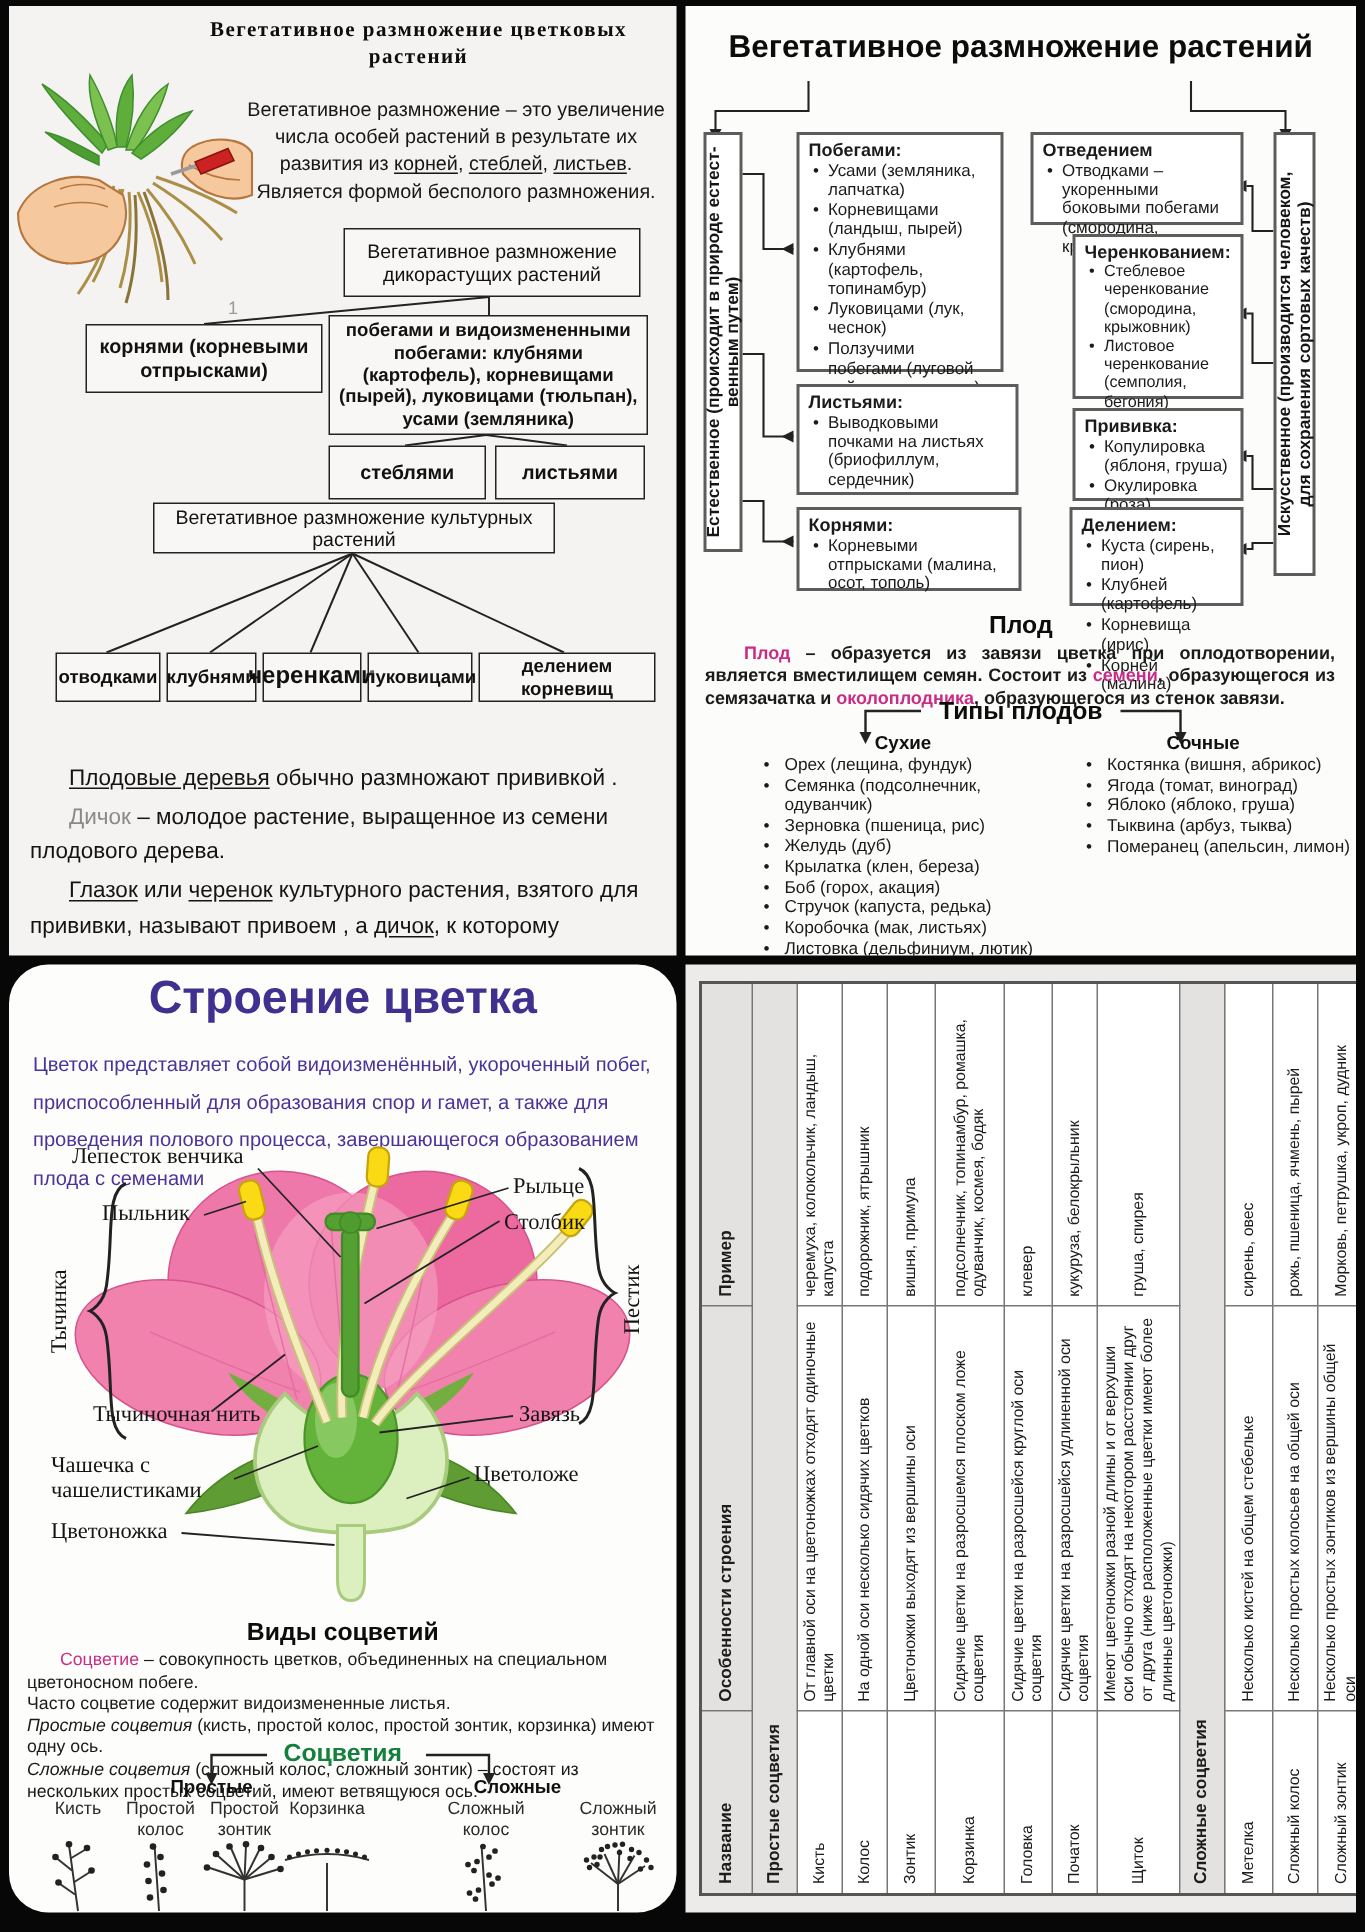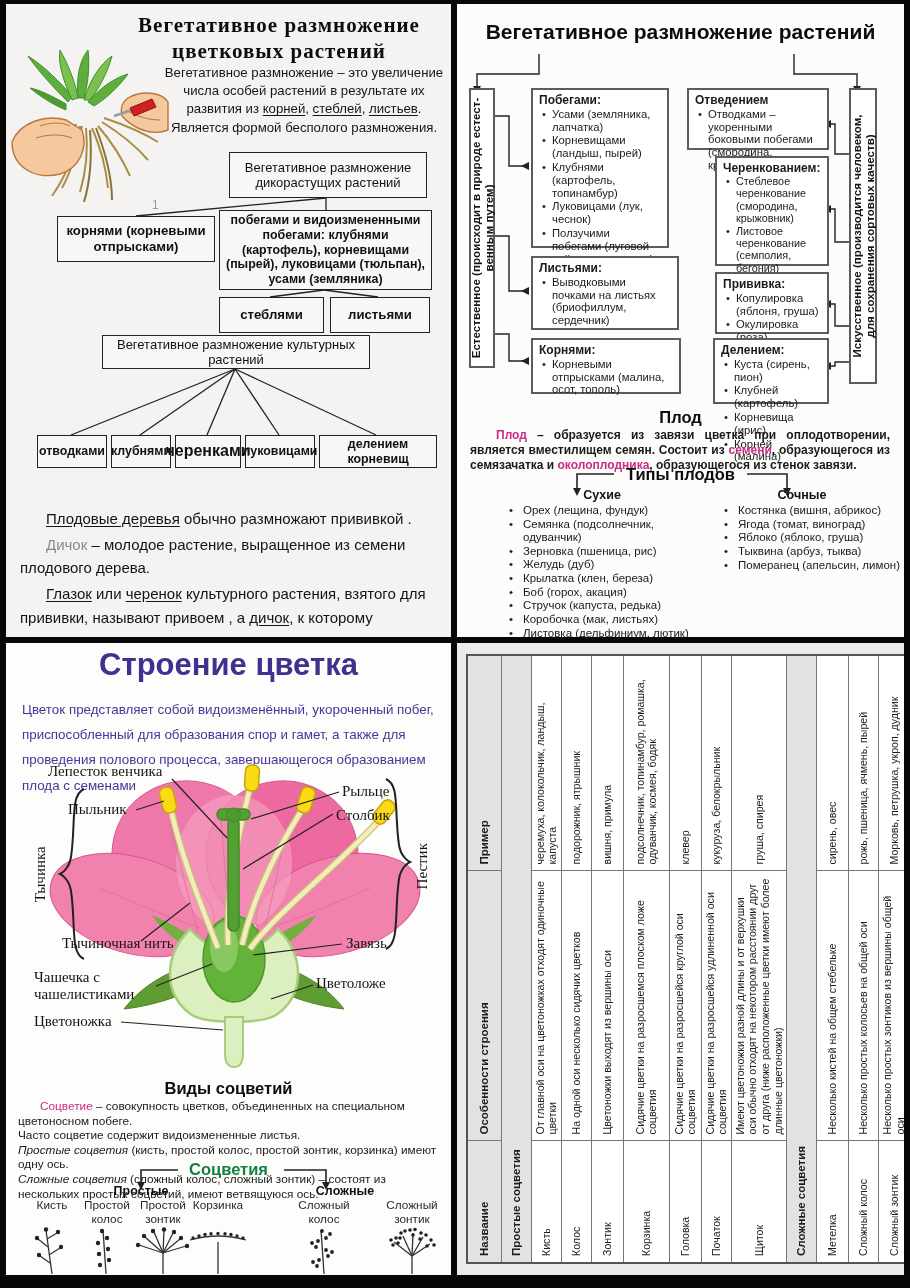--- a/index.html
+++ b/index.html
@@ -1,26 +1,26 @@
 <!DOCTYPE html>
 <html><head>
 <meta charset="utf-8">
 <style>
   html,body{margin:0;padding:0;background:#222;}
   .page{position:relative;width:910px;height:1288px;background:#070707;font-family:"Liberation Sans",sans-serif;overflow:hidden;}
   .quad{position:absolute;overflow:hidden;}
   .q-tl{left:6px;top:4px;width:445px;height:633px;background:#f4f3f1;}
   .q-tr{left:457px;top:4px;width:447px;height:633px;background:#fcfcfa;}
-  .q-bl{left:6px;top:643px;width:445px;height:632px;background:#fdfdfb;}
+  .q-bl{left:6px;top:643px;width:445px;height:632px;background:#fdfdfb;border-radius:26px;}
   .q-br{left:457px;top:643px;width:447px;height:632px;background:#ecebe9;}
   .abs{position:absolute;}
   svg{display:block;}
 
   
-  .tl-title{left:103px;top:8px;width:340px;text-align:center;font-family:"Liberation Serif",serif;font-weight:bold;font-size:21px;line-height:1.25;letter-spacing:1px;color:#0d0d0d;}
+  .tl-title{left:103px;top:8px;width:340px;text-align:center;font-family:"Liberation Serif",serif;font-weight:bold;font-size:14px;line-height:1.25;letter-spacing:1px;color:#0d0d0d;}
   .tl-intro{left:152px;top:60px;width:292px;text-align:center;font-size:13.2px;line-height:1.38;color:#161616;}
   .tl-intro u{text-underline-offset:2px;}
   .tlbox{border:1.6px solid #222;background:rgba(255,255,255,.35);display:flex;align-items:center;justify-content:center;text-align:center;font-size:12.6px;line-height:1.18;color:#111;padding:2px 4px;box-sizing:border-box;}
   .tlbox.bold{font-weight:bold;}
   .tl-notes{left:14px;top:503px;width:424px;font-size:15px;line-height:1.58;color:#141414;}
   .tl-notes p{margin:0 0 2px 0;text-indent:26px;}
   .tl-notes u{text-underline-offset:2px;}
   .gray-word{color:#8a8a8a;}
   .tl-fignum{left:146px;top:194px;font-size:12px;color:#9a9a9a;}
 

